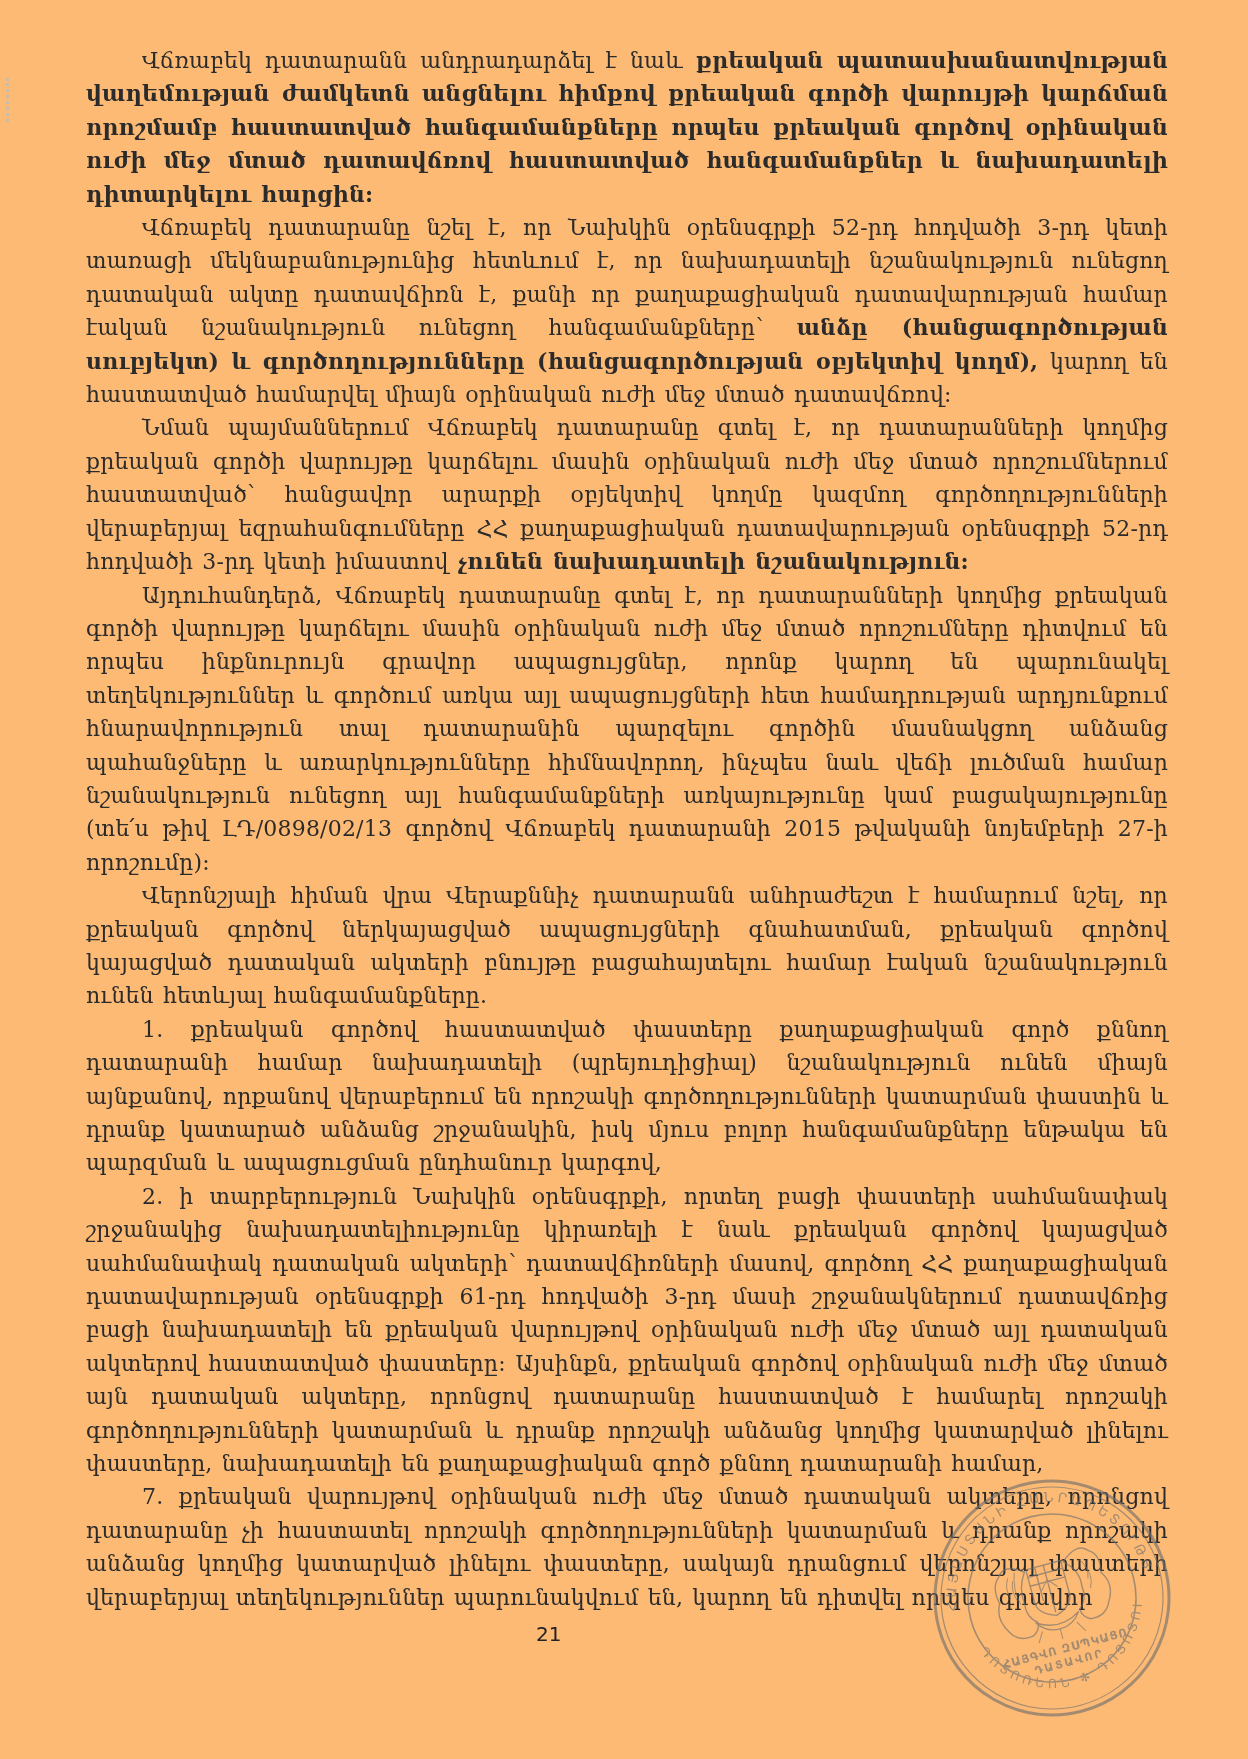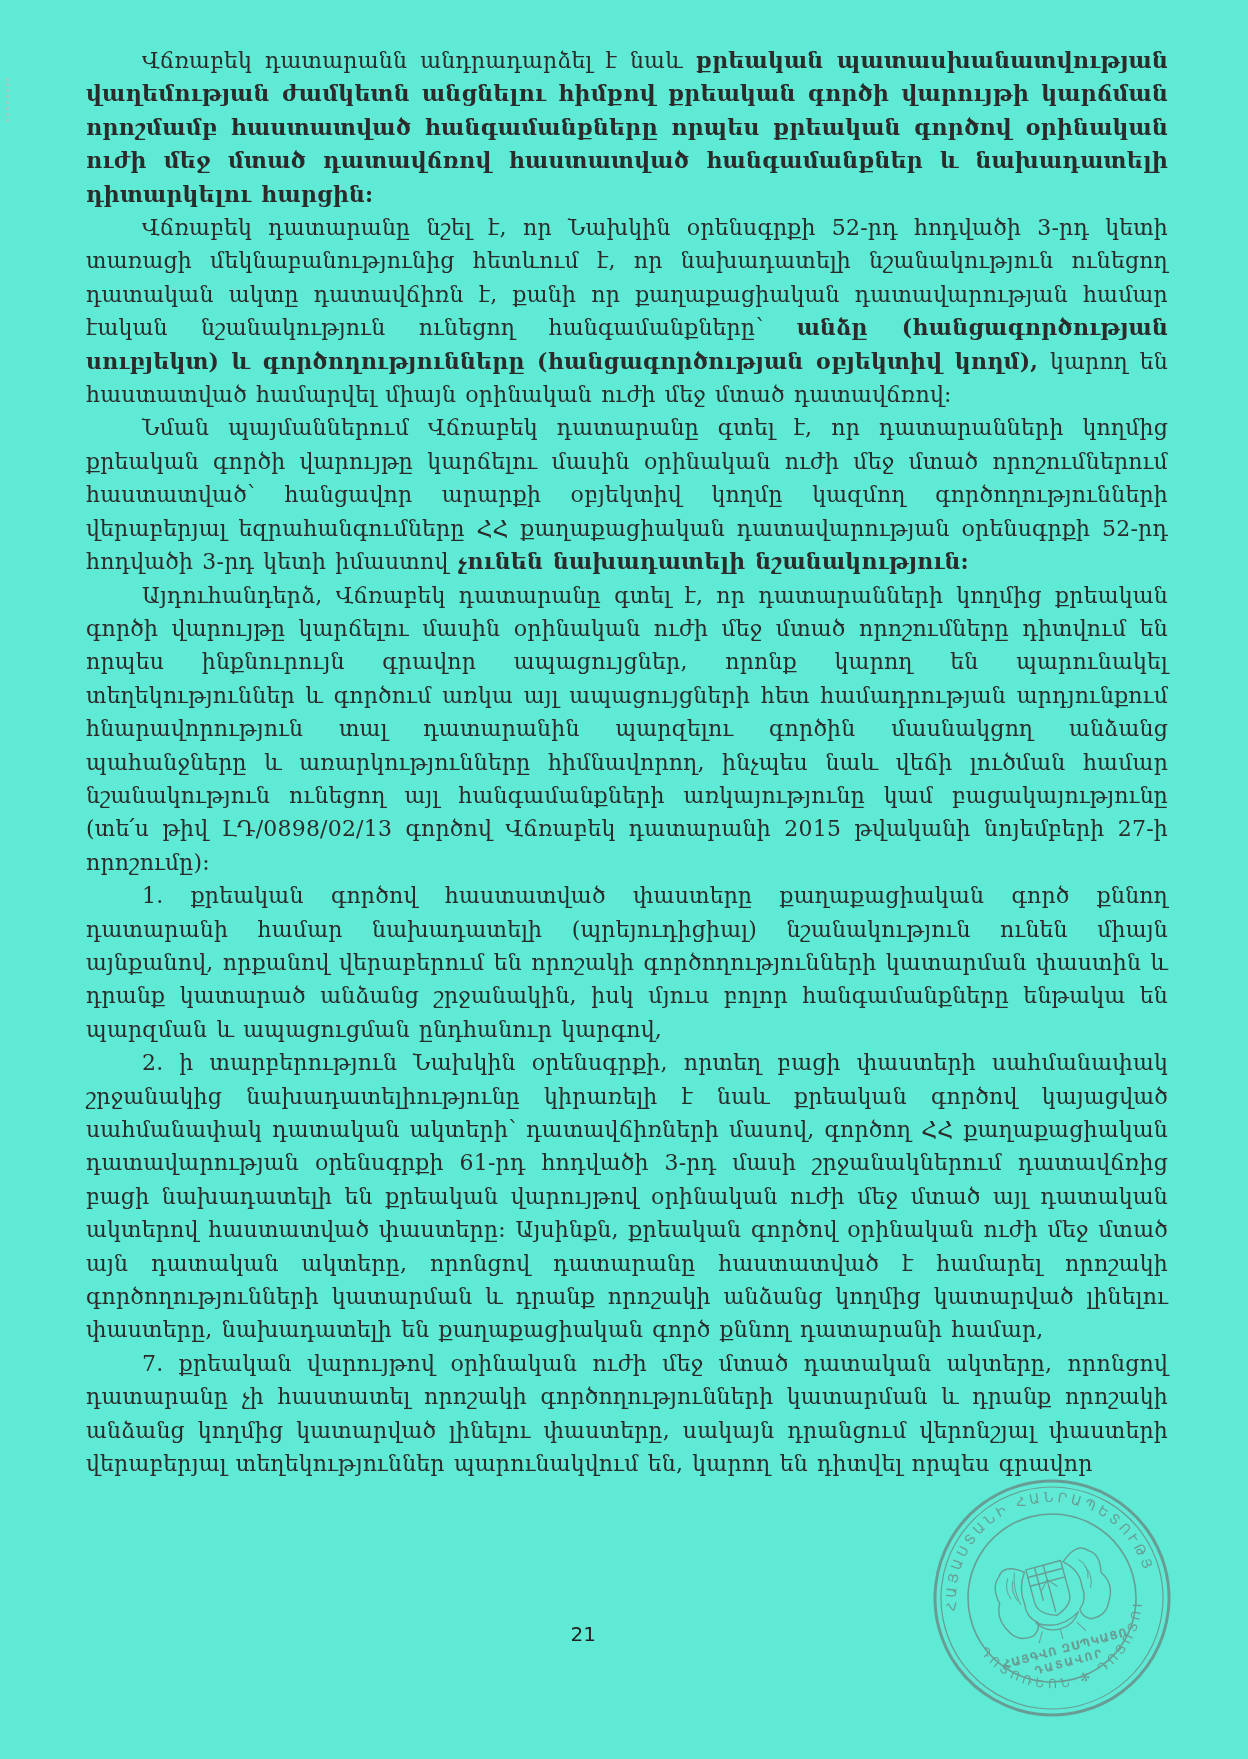--- a/index.html
+++ b/index.html
@@ -1,21 +1,21 @@
 <!DOCTYPE html>
 <html><head>
 <meta charset="utf-8">
 <style>
   html,body{margin:0;padding:0;background:#e8e8e8;}
   .page{
     position:relative;
     width:1248px;
     height:1759px;
     margin:0 auto;
-    background:#5eead4;
+    background:#fdba74;
     overflow:hidden;
     font-family:"DejaVu Serif","DejaVu Sans",serif;
     color:#2b2b2b;
   }
   .textblock{
     position:absolute;
     left:86px;
     top:44px;
     width:1082px;
   }
@@ -29,21 +29,21 @@
     word-spacing:2px;
   }
   .regular{font-weight:normal;font-style:normal;}
   .bold{font-weight:bold;}
   .italic{}
   .page-number{
     position:absolute;
     left:536px;
     top:1622px;
     width:60px;
-    text-align:right;
+    text-align:left;
     font-family:"DejaVu Sans","Liberation Sans",sans-serif;
     font-size:20px;
     color:#222;
   }
   .scan-artifact{
     position:absolute;
     left:6px;
     top:78px;
     width:4px;
     height:44px;
@@ -65,20 +65,21 @@
 
 <div class="page">
 
   <div class="scan-artifact"></div>
 
   <div class="textblock">
       <p class="para"><span class="regular">Վճռաբեկ դատարանն անդրադարձել է նաև </span><span class="bold">քրեական պատասխանատվության վաղեմության ժամկետն անցնելու հիմքով քրեական գործի վարույթի կարճման որոշմամբ հաստատված հանգամանքները որպես քրեական գործով օրինական ուժի մեջ մտած դատավճռով հաստատված հանգամանքներ և նախադատելի դիտարկելու հարցին:</span></p>
       <p class="para"><span class="regular">Վճռաբեկ դատարանը նշել է, որ Նախկին օրենսգրքի 52-րդ հոդվածի 3-րդ կետի տառացի մեկնաբանությունից հետևում է, որ նախադատելի նշանակություն ունեցող դատական ակտը դատավճիռն է, քանի որ քաղաքացիական դատավարության համար էական նշանակություն ունեցող հանգամանքները՝ </span><span class="bold">անձը (հանցագործության սուբյեկտ) և գործողությունները (հանցագործության օբյեկտիվ կողմ),</span><span class="regular"> կարող են հաստատված համարվել միայն օրինական ուժի մեջ մտած դատավճռով:</span></p>
       <p class="para"><span class="regular">Նման պայմաններում Վճռաբեկ դատարանը գտել է, որ դատարանների կողմից քրեական գործի վարույթը կարճելու մասին օրինական ուժի մեջ մտած որոշումներում հաստատված՝ հանցավոր արարքի օբյեկտիվ կողմը կազմող գործողությունների վերաբերյալ եզրահանգումները ՀՀ քաղաքացիական դատավարության օրենսգրքի 52-րդ հոդվածի 3-րդ կետի իմաստով </span><span class="bold">չունեն նախադատելի նշանակություն:</span></p>
       <p class="para"><span class="regular">Այդուհանդերձ, Վճռաբեկ դատարանը գտել է, որ դատարանների կողմից քրեական գործի վարույթը կարճելու մասին օրինական ուժի մեջ մտած որոշումները դիտվում են որպես ինքնուրույն </span><span class="italic">գրավոր ապացույցներ,</span><span class="regular"> որոնք կարող են պարունակել տեղեկություններ և գործում առկա այլ ապացույցների հետ համադրության արդյունքում հնարավորություն տալ դատարանին պարզելու գործին մասնակցող անձանց պահանջները և առարկությունները հիմնավորող, ինչպես նաև վեճի լուծման համար նշանակություն ունեցող այլ հանգամանքների առկայությունը կամ բացակայությունը (</span><span class="italic">տե՛ս թիվ ԼԴ/0898/02/13 գործով Վճռաբեկ դատարանի 2015 թվականի նոյեմբերի 27-ի որոշումը</span><span class="regular">):</span></p>
+      <p class="para"><span class="regular">Վերոնշյալի հիման վրա Վերաքննիչ դատարանն անհրաժեշտ է համարում նշել, որ քրեական գործով ներկայացված ապացույցների գնահատման, քրեական գործով կայացված դատական ակտերի բնույթը բացահայտելու համար էական նշանակություն ունեն հետևյալ հանգամանքները.</span></p>
       <p class="para"><span class="regular">1. քրեական գործով հաստատված փաստերը քաղաքացիական գործ քննող դատարանի համար նախադատելի (պրեյուդիցիալ) նշանակություն ունեն միայն այնքանով, որքանով վերաբերում են որոշակի գործողությունների կատարման փաստին և դրանք կատարած անձանց շրջանակին, իսկ մյուս բոլոր հանգամանքները ենթակա են պարզման և ապացուցման ընդհանուր կարգով,</span></p>
       <p class="para"><span class="regular">2. ի տարբերություն Նախկին օրենսգրքի, որտեղ բացի փաստերի սահմանափակ շրջանակից նախադատելիությունը կիրառելի է նաև քրեական գործով կայացված սահմանափակ դատական ակտերի՝ դատավճիռների մասով, գործող ՀՀ քաղաքացիական դատավարության օրենսգրքի 61-րդ հոդվածի 3-րդ մասի շրջանակներում դատավճռից բացի նախադատելի են քրեական վարույթով օրինական ուժի մեջ մտած այլ դատական ակտերով հաստատված փաստերը: Այսինքն, քրեական գործով օրինական ուժի մեջ մտած այն դատական ակտերը, որոնցով դատարանը հաստատված է համարել որոշակի գործողությունների կատարման և դրանք որոշակի անձանց կողմից կատարված լինելու փաստերը, նախադատելի են քաղաքացիական գործ քննող դատարանի համար,</span></p>
       <p class="para"><span class="regular">7. քրեական վարույթով օրինական ուժի մեջ մտած դատական ակտերը, որոնցով դատարանը չի հաստատել որոշակի գործողությունների կատարման և դրանք որոշակի անձանց կողմից կատարված լինելու փաստերը, սակայն դրանցում վերոնշյալ փաստերի վերաբերյալ տեղեկություններ պարունակվում են, կարող են դիտվել որպես գրավոր</span></p>
     </div>
 
   <div class="page-number">21</div>
 
   <div class="stamp">
     <svg width="260" height="260" viewBox="0 0 260 260">
       <g transform="rotate(-15 130 130)" fill="none" stroke="#6f6f6f">

